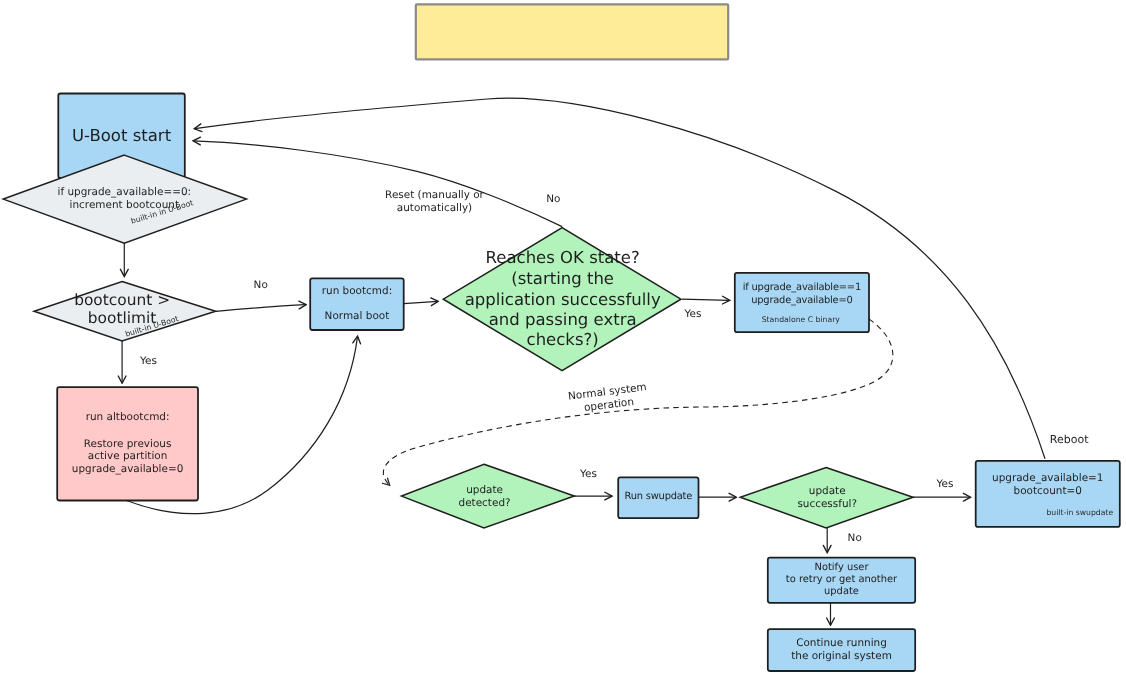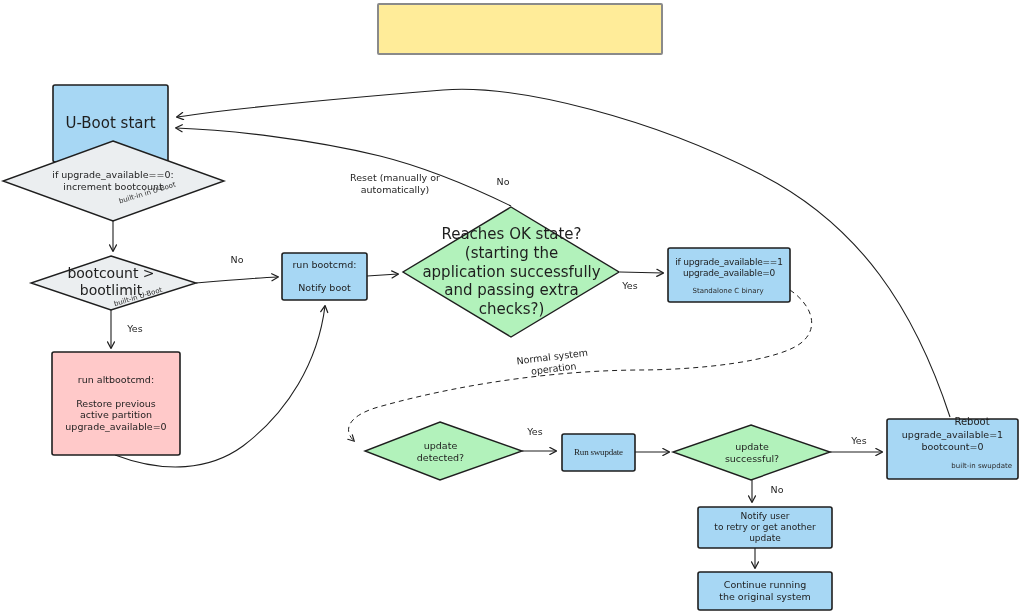--- a/index.html
+++ b/index.html
@@ -79,36 +79,36 @@
   <div class="note rot-note" style="left:113px;top:293px;">built-in U-Boot</div>
 
   <div class="txt" style="left:52px;top:352px;width:128px;height:103px;font-size:9.5px;">run altbootcmd:
 
 Restore previous
 active partition
 upgrade_available=0</div>
 
   <div class="txt" style="left:282px;top:253px;width:85px;height:47px;font-size:9.5px;">run bootcmd:
 
-Notify boot</div>
+Normal boot</div>
 
   <div class="txt" style="left:415px;top:228px;width:193px;height:88px;font-size:15px;">Reaches OK state?
 (starting the
 application successfully
 and passing extra
 checks?)</div>
 
   <div class="txt" style="left:668px;top:252px;width:122px;height:32px;font-size:9px;letter-spacing:-0.2px;">if upgrade_available==1
 upgrade_available=0</div>
   <div class="note" style="left:672px;top:287px;width:112px;text-align:center;">Standalone C binary</div>
 
   <div class="txt" style="left:398px;top:437px;width:85px;height:30px;font-size:9.5px;">update
 detected?</div>
 
-  <div class="txt" style="left:562px;top:434px;width:73px;height:37px;font-size:9px;letter-spacing:-0.2px;font-family:Liberation Serif, serif;">Run swupdate</div>
+  <div class="txt" style="left:562px;top:434px;width:73px;height:37px;font-size:9px;letter-spacing:-0.2px;">Run swupdate</div>
 
   <div class="txt" style="left:706px;top:438px;width:92px;height:30px;font-size:9.5px;">update
 successful?</div>
 
   <div class="txt" style="left:887px;top:426px;width:131px;height:30px;font-size:9.5px;">upgrade_available=1
 bootcount=0</div>
   <div class="note" style="left:891px;top:462px;width:121px;text-align:right;">built-in swupdate</div>
 
   <div class="txt" style="left:698px;top:507px;width:134px;height:41px;font-size:9px;">Notify user
 to retry or get another
@@ -120,15 +120,15 @@
   <div class="lbl" style="left:120px;top:323px;width:30px;">Yes</div>
   <div class="lbl" style="left:222px;top:254px;width:30px;">No</div>
   <div class="lbl" style="left:348px;top:172px;width:94px;">Reset (manually or
 automatically)</div>
   <div class="lbl" style="left:488px;top:176px;width:30px;">No</div>
   <div class="lbl" style="left:615px;top:280px;width:30px;">Yes</div>
   <div class="lbl rot-flow" style="left:494px;top:351px;width:118px;">Normal system operation</div>
   <div class="lbl" style="left:520px;top:426px;width:30px;">Yes</div>
   <div class="lbl" style="left:842px;top:435px;width:34px;">Yes</div>
   <div class="lbl" style="left:762px;top:484px;width:30px;">No</div>
-  <div class="lbl" style="left:946px;top:395px;width:52px;font-size:10px;margin-top:21px;">Reboot</div>
+  <div class="lbl" style="left:946px;top:395px;width:52px;font-size:10px;">Reboot</div>
 
 </div>
 
 </body></html>

